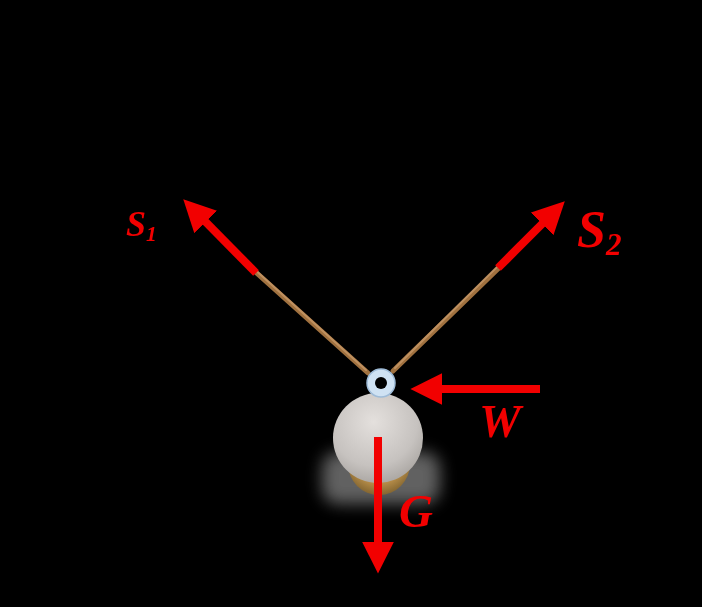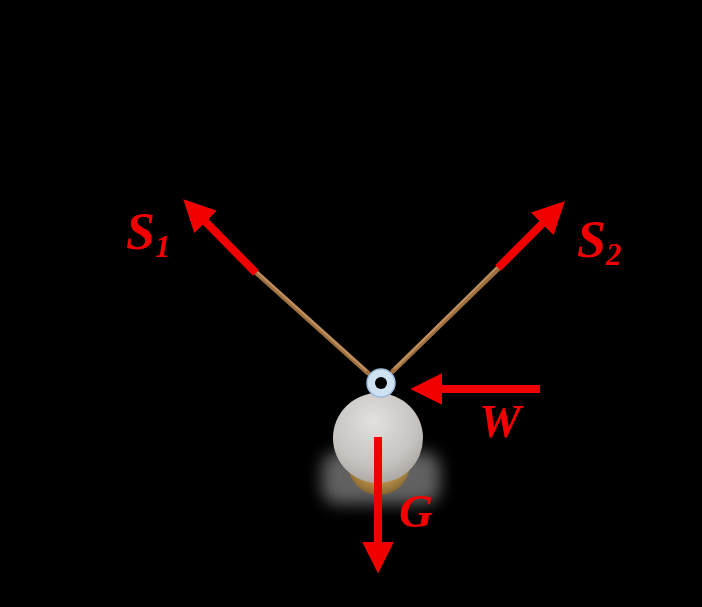--- a/index.html
+++ b/index.html
@@ -56,22 +56,22 @@
     color: var(--label, #f20000);
     line-height: 1;
     user-select: none;
     white-space: nowrap;
   }
   .force-label sub {
     font-size: .6em;
     line-height: 0;
     vertical-align: -0.25em;
   }
-  #lbl-s1 { left: 126px; top: 206px; font-size: 52px; }
-  #lbl-s2 { left: 577px; top: 204px; font-size: 52px; margin-top: 10px; }
+  #lbl-s1 { left: 126px; top: 206px; font-size: 36px; }
+  #lbl-s2 { left: 577px; top: 204px; font-size: 52px; }
   #lbl-w  { left: 479px; top: 398px; font-size: 47px; }
   #lbl-g  { left: 399px; top: 488px; font-size: 47px; }
 </style>
 </head>
 <body>
 
 <div class="stage">
 
   <svg width="702" height="607" viewBox="0 0 702 607">
     <defs>

